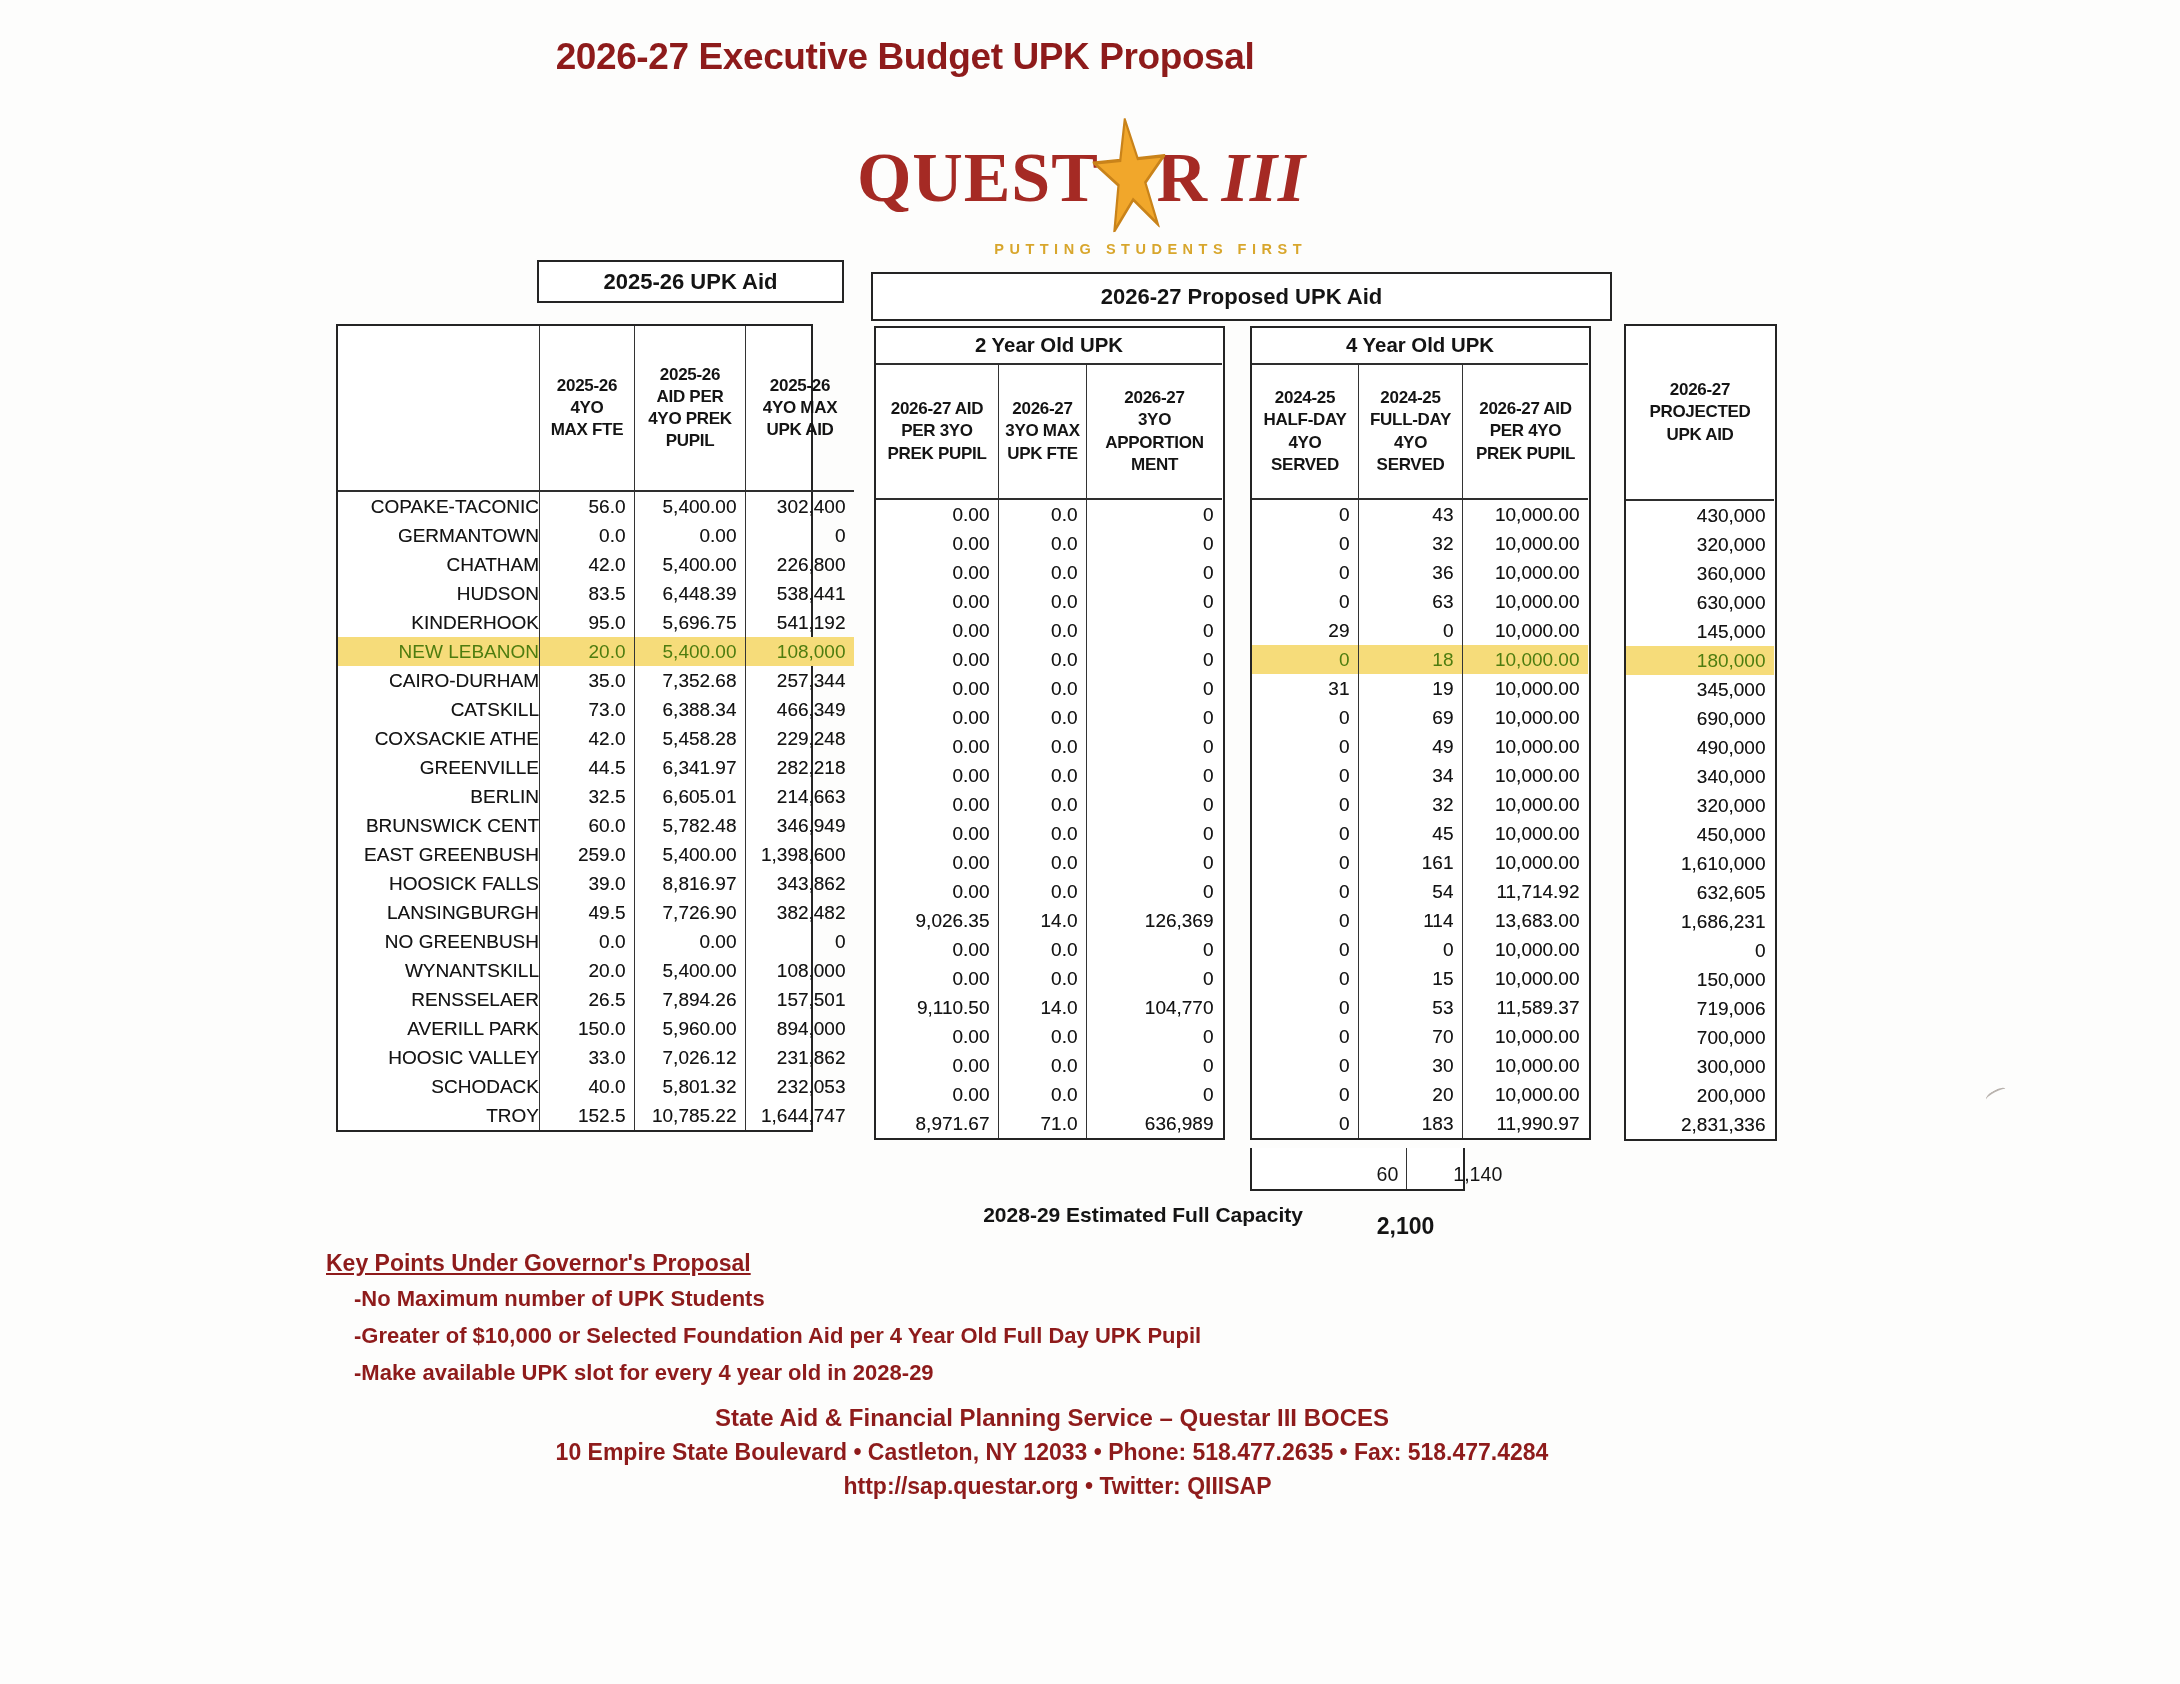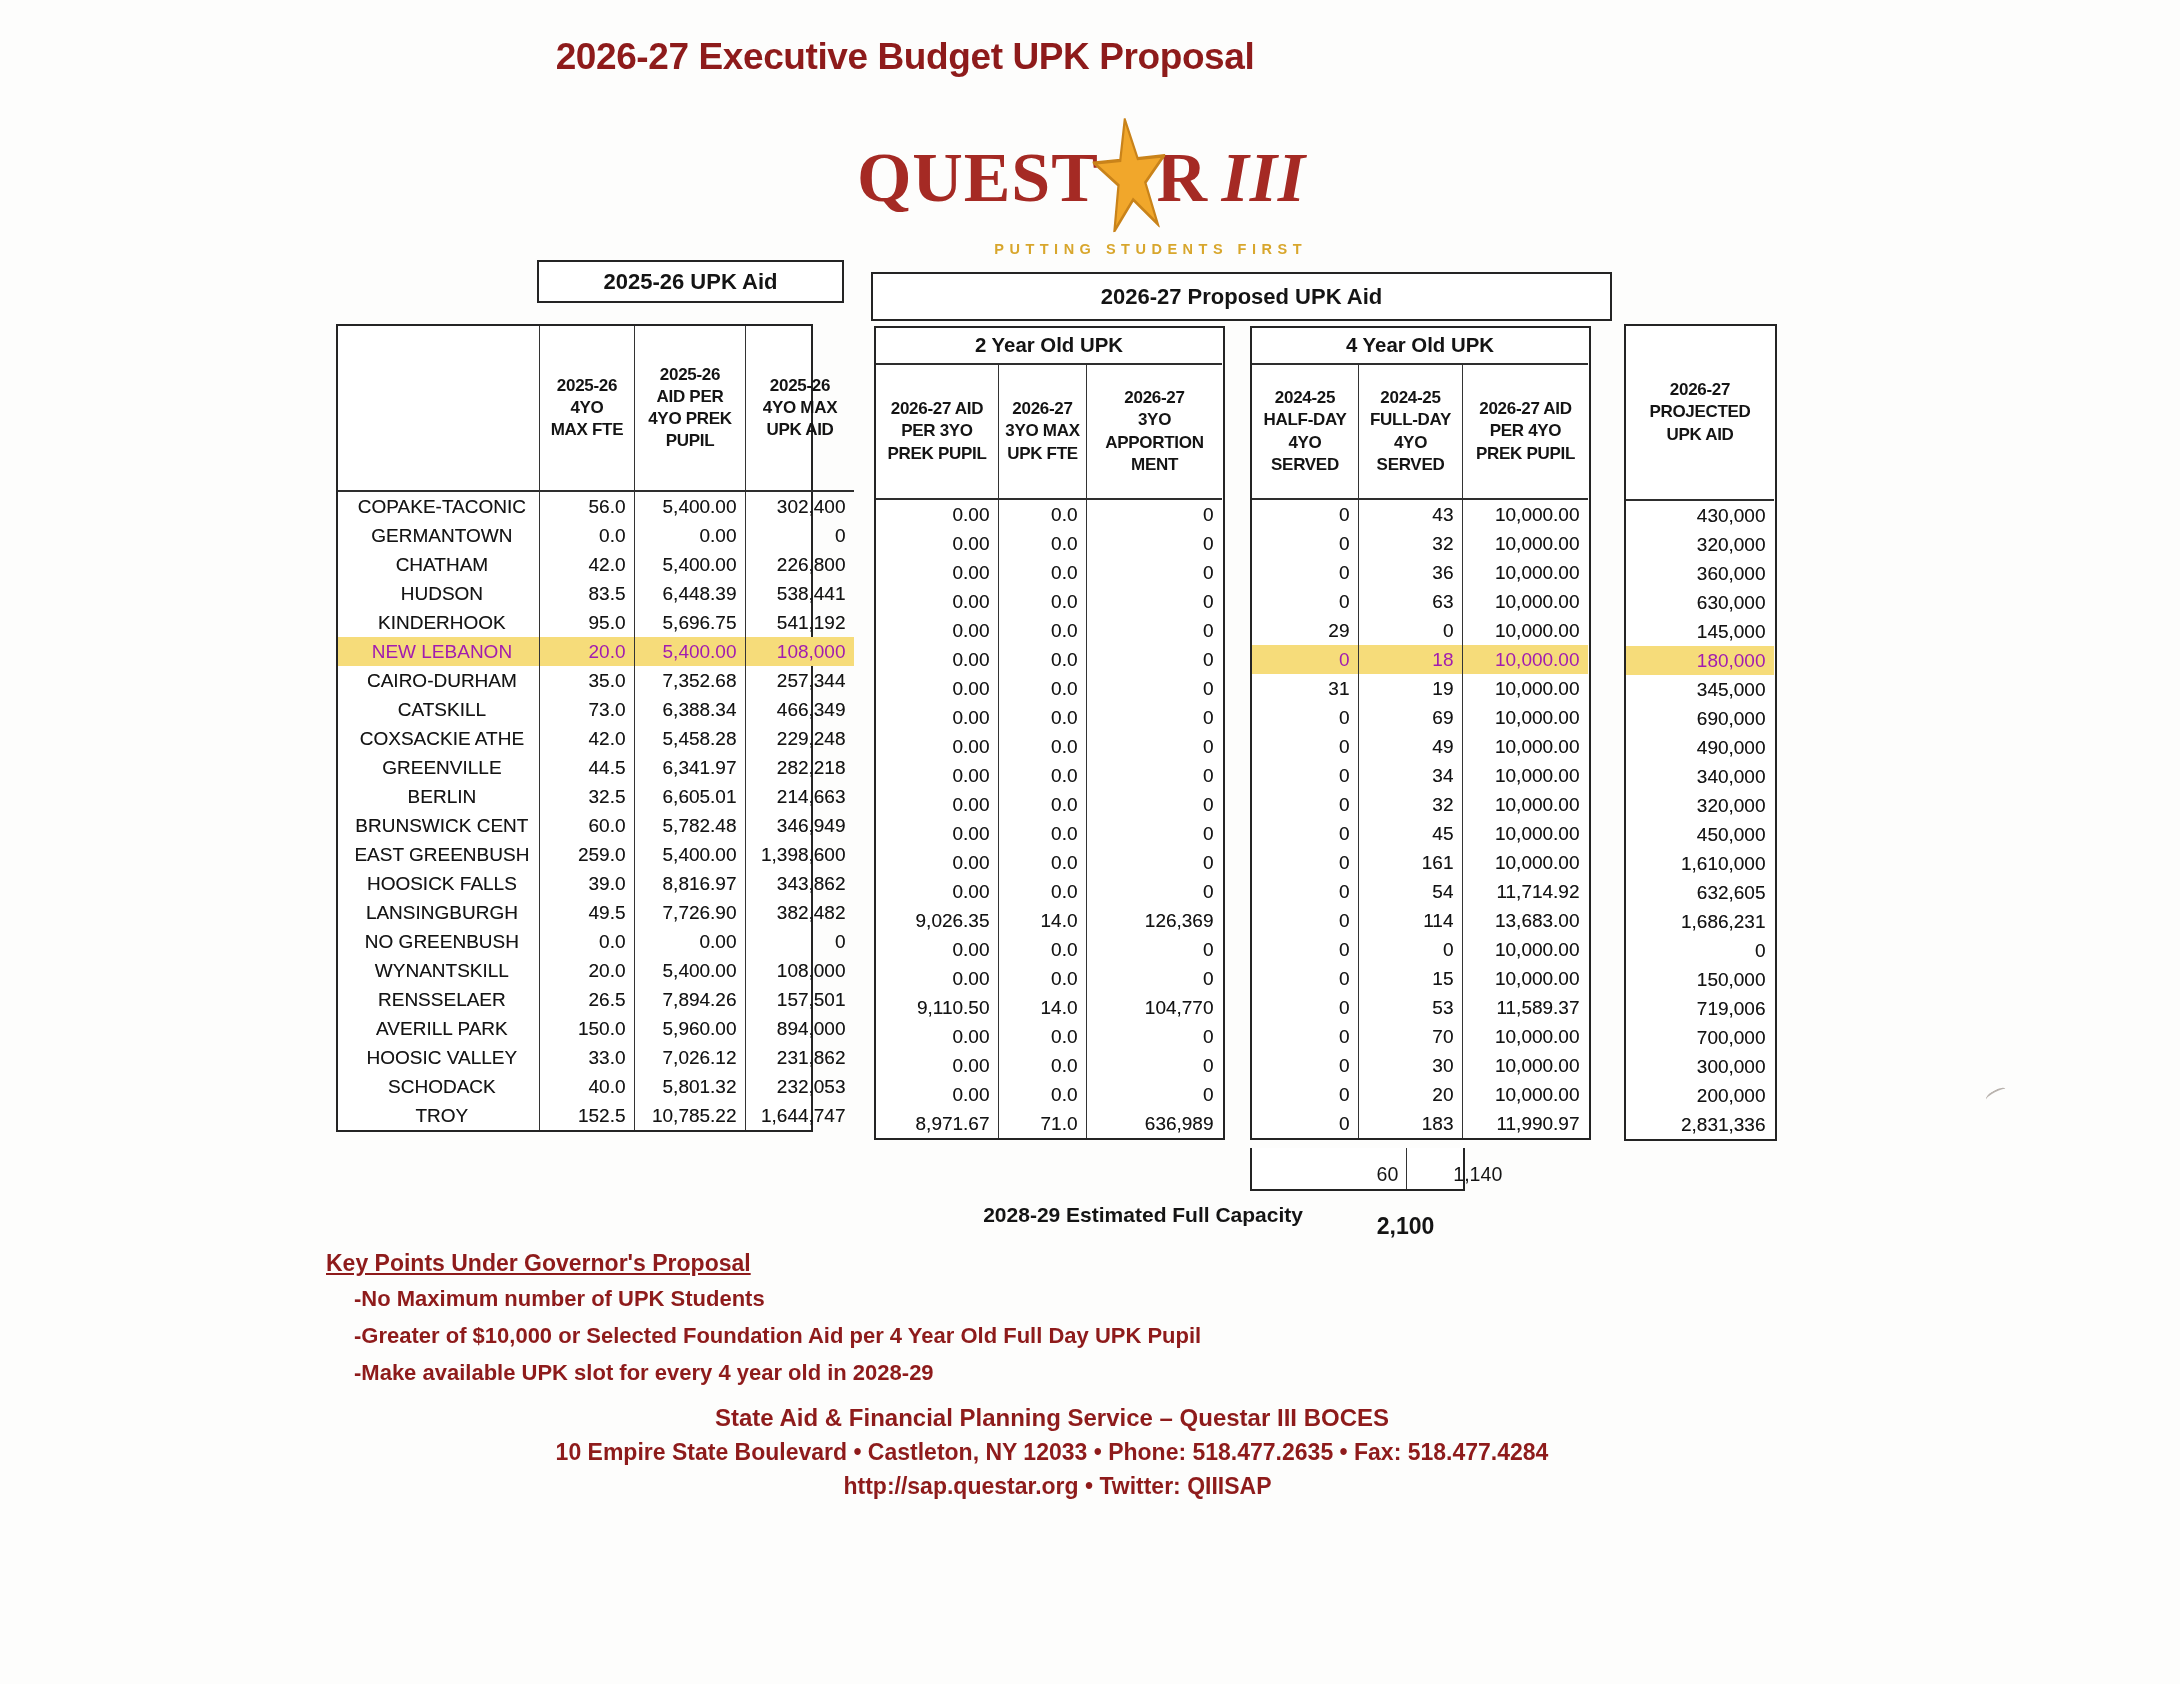--- a/index.html
+++ b/index.html
@@ -39,23 +39,23 @@
                grid-template-rows:175px; grid-auto-rows:29px; }
 
   .gg { grid-column:1 / -1; display:flex; align-items:center; justify-content:center;
         font-weight:bold; font-size:20.4px; border-bottom:2.1px solid #2e2e2e; }
   .gh { display:flex; align-items:center; justify-content:center; text-align:center;
         white-space:pre-line; font-weight:bold; font-size:17px; line-height:1.3;
         border-bottom:2.1px solid #2e2e2e; letter-spacing:-0.3px; }
   .c  { border-left:1.7px solid #333; }
   .bl  { font-size:19px; line-height:29px; white-space:nowrap; overflow:visible;
          text-shadow:0 0 0.4px rgba(20,20,20,0.45); }
-  .lab { padding-left:6.8px; text-align:center; }
+  .lab { padding-left:6.8px; text-align:right; }
   .num { padding-right:8.5px; text-align:right; }
-  .hl  { background:#f6dc7a; color:#a21caf; text-shadow:none; }
+  .hl  { background:#f6dc7a; color:#4d7c0f; text-shadow:none; }
 
   
   #totals-box { left:1250px; top:1148px; width:215px; height:43px; border:2.6px solid #242424;
                 border-top:none; display:grid; grid-template-columns:106px 104px; background:#fff;padding-left:48px; }
   #totals-box .tcell { display:flex; align-items:flex-end; justify-content:flex-end;
                        padding:0 7.7px 2.6px 0; font-size:19.6px; }
 
   #capacity-label { left:937px; top:1203px; width:366px; text-align:right;
                     font-size:21px; font-weight:bold; }
   #capacity-value { left:1350px; top:1213px; width:111px; text-align:center;

